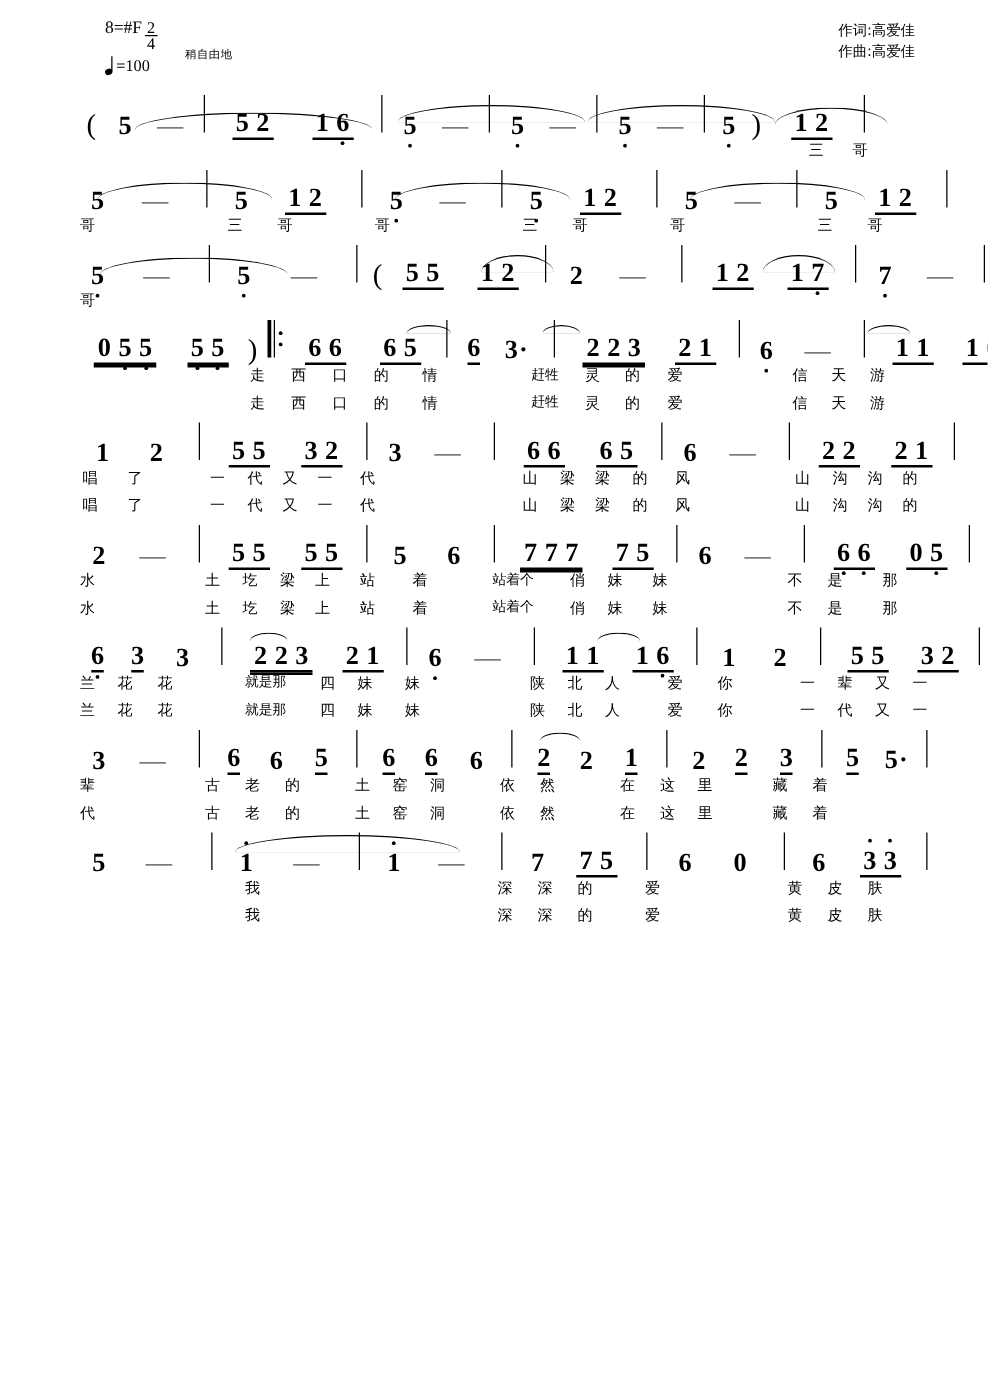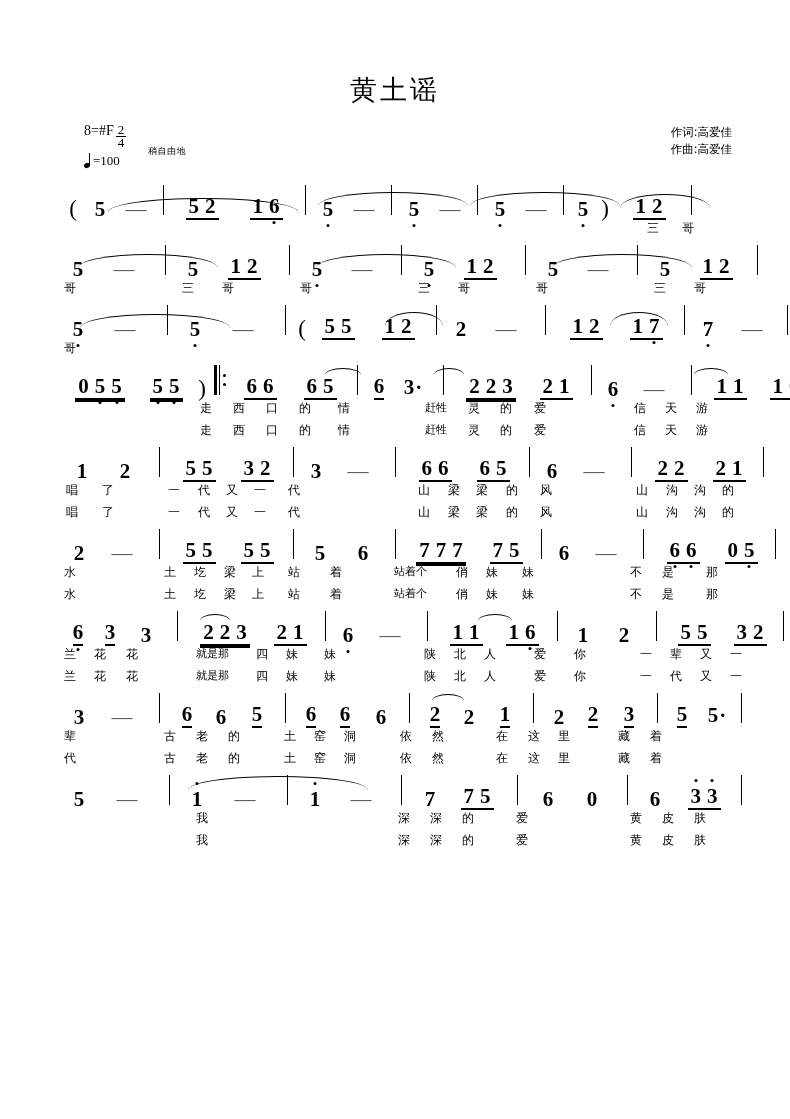--- a/index.html
+++ b/index.html
@@ -134,21 +134,20 @@
     height:14px;
     pointer-events:none;
   }
   .slur.tiny { height:7px; }
 </style>
 </head>
 <body>
 
 <div class="page">
 
-  <div class="title">黄土谣</div>
 
   <div class="header-row">
     <div class="keybox">
       <div class="keyline">
         <span>8=#F</span>
         <span class="frac">
           <span class="num">2</span>
           <span class="den">4</span>
         </span>
       </div>

